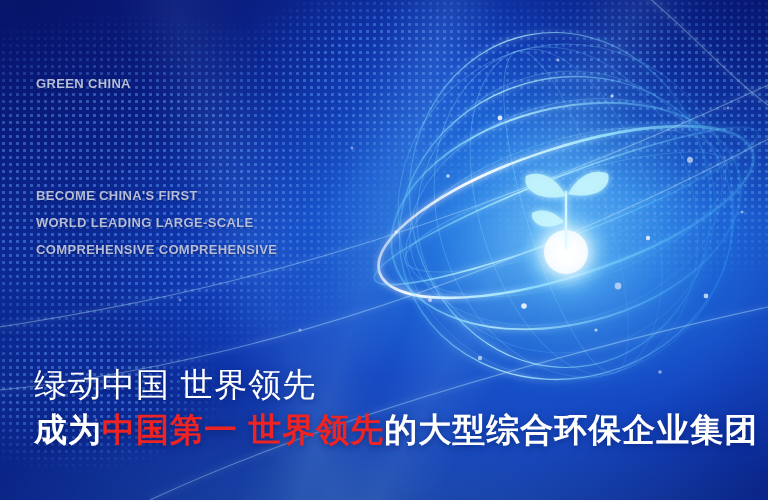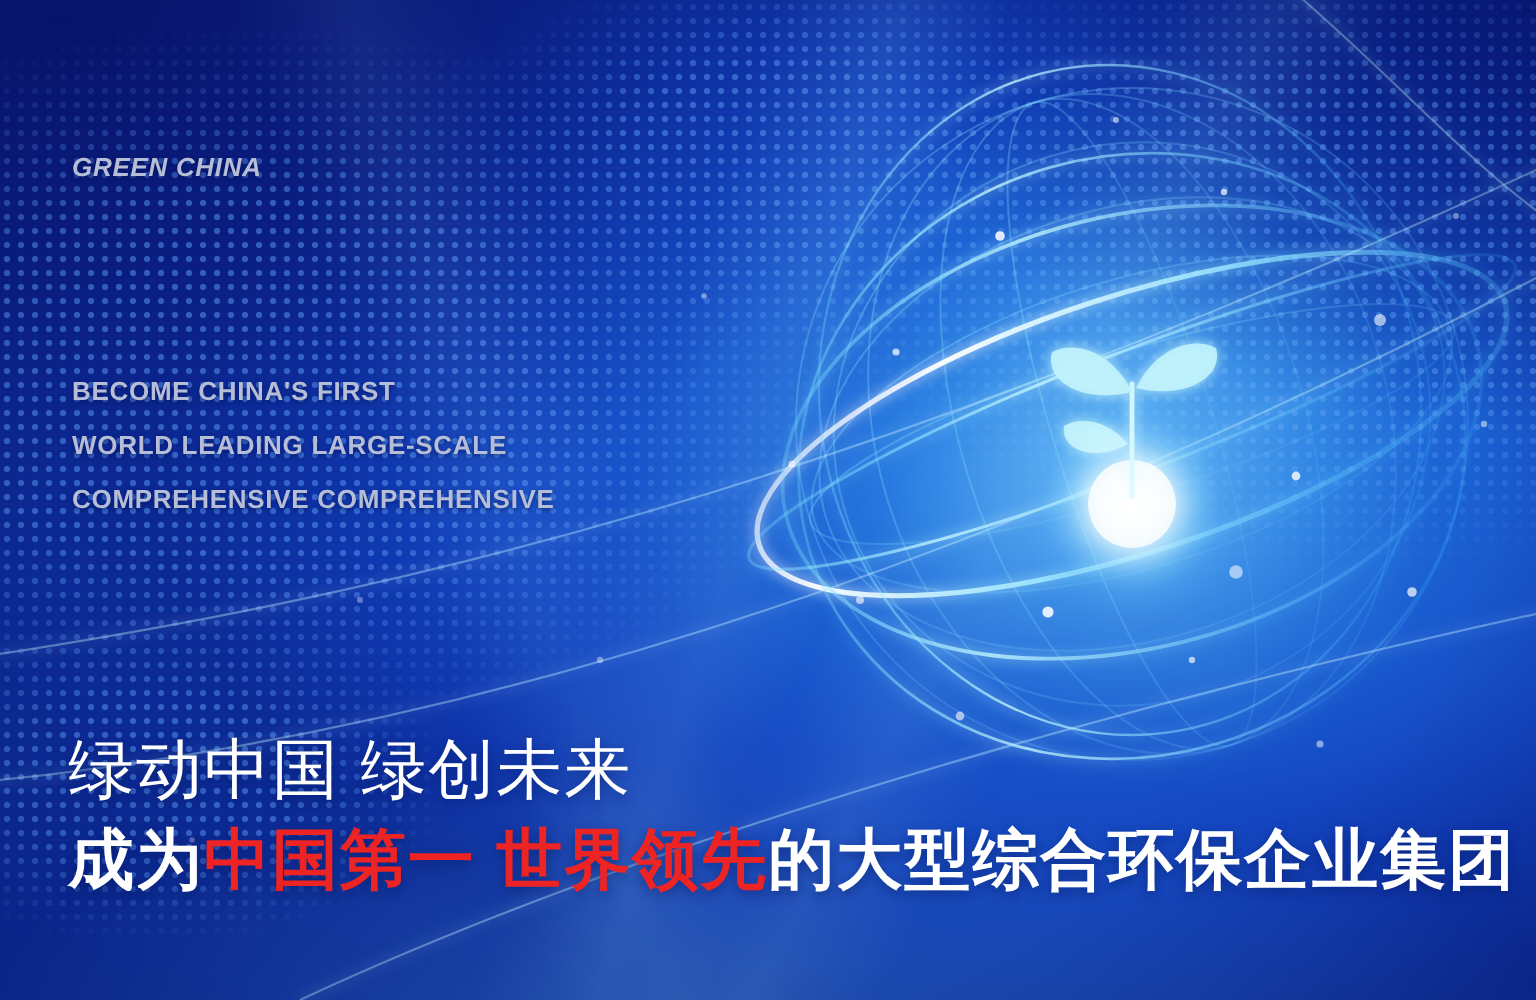--- a/index.html
+++ b/index.html
@@ -55,21 +55,21 @@
     background:radial-gradient(ellipse 80% 80% at 50% 50%, rgba(0,0,0,0) 58%, rgba(2,14,80,.30) 100%);
   }
 
   
   #globe-svg{position:absolute;left:0;top:0;width:768px;height:500px;pointer-events:none;}
 
   
   .eng{position:absolute;left:36px;color:#b6bdd6;font-weight:bold;
        letter-spacing:.35px;font-size:13px;text-shadow:0 1px 2px rgba(4,18,80,.55);}
   #tagline-top{top:70px;}
-  #tagline-top .eng-line{line-height:28px;font-style:italic;}
+  #tagline-top .eng-line{line-height:28px;}
   #tagline-main{top:182px;}
   #tagline-main .eng-line{line-height:27px;}
 
   #headline{position:absolute;left:34px;top:362px;}
   .zh-line{color:#ffffff;font-size:33px;line-height:45px;letter-spacing:1px;
            white-space:nowrap;text-shadow:0 2px 6px rgba(5,26,96,.55);}
   .zh-line.l2{font-weight:bold;}
   .zh-accent{color:#ee2323;font-weight:bold;margin-top:24px;}
 </style>
 </head>
@@ -195,17 +195,17 @@
     <div class="eng-line">GREEN CHINA</div>
   </div>
 
   <div class="eng" id="tagline-main">
     <div class="eng-line">BECOME CHINA'S FIRST</div>
     <div class="eng-line">WORLD LEADING LARGE-SCALE</div>
     <div class="eng-line">COMPREHENSIVE COMPREHENSIVE</div>
   </div>
 
   <div id="headline">
-    <div class="zh-line l1">绿动中国 绿创未来</div>
+    <div class="zh-line l1">绿动中国 世界领先</div>
     <div class="zh-line l2"><span>成为</span><span class="zh-accent">中国第一 世界领先</span><span>的大型综合环保企业集团</span></div>
   </div>
 
 </div>
 
 </body></html>

